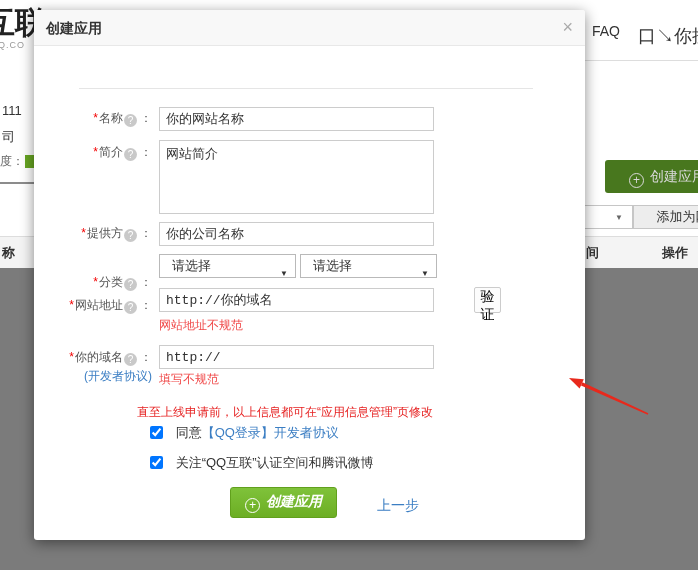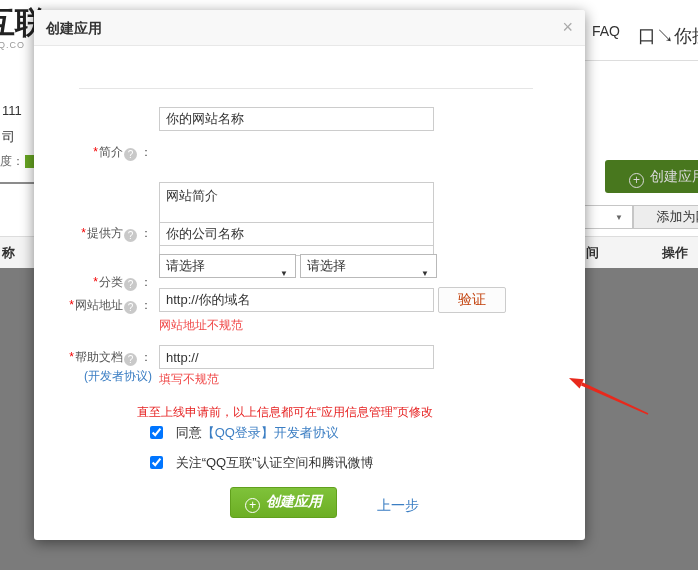--- a/index.html
+++ b/index.html
@@ -41,28 +41,28 @@
   .modal-close { position:absolute; right:12px; top:6px; font-size:18px; color:#aaa; cursor:pointer; line-height:22px; }
   .section-title { position:absolute; left:45px; top:52px; font-size:15px; font-weight:bold; color:#333; }
   .section-divider { position:absolute; left:45px; top:78px; width:454px; height:1px; background:#e5e5e5; }
 
   .f-label { position:absolute; left:0; width:118px; text-align:right; font-size:12px; color:#555; }
   .star { color:#f30000; margin-right:1px; }
   .qicon { display:inline-block; width:13px; height:13px; border-radius:50%; background:#c9c9c9; color:#fff;
            font-size:10px; line-height:13px; text-align:center; vertical-align:-2px; margin:0 1px; }
   .colon { margin-left:2px; }
   .f-input { position:absolute; left:125px; width:275px; height:24px; border:1px solid #ccc; background:#fff;
-             font-size:13px; color:#333; padding:0 6px; font-family:Liberation Sans, sans-serif; }
+             font-size:13px; color:#333; padding:0 6px; font-family:Liberation Mono, monospace; }
   .f-textarea { position:absolute; left:125px; width:275px; height:74px; border:1px solid #ccc; background:#fff;
-                font-size:13px; color:#333; padding:4px 6px; resize:none; font-family:Liberation Serif, serif;margin-top:42px; }
+                font-size:13px; color:#333; padding:4px 6px; resize:none; font-family:Liberation Serif, serif; }
   .f-select { position:absolute; width:137px; height:24px; border:1px solid #b9b9b9; background:#fff;
-              font-size:13px; color:#333; line-height:22px; padding-left:6px; cursor:pointer; }
+              font-size:13px; color:#333; line-height:22px; padding-left:12px; cursor:pointer; }
   .f-select .dd-arrow { position:absolute; right:7px; top:8px; font-size:8px; color:#333; }
-  .verify-btn { position:absolute; left:404px; width:68px; height:26px; border:1px solid #ccc; background:#fcfcfc;
-                border-radius:2px; font-size:14px; color:#c2410c; cursor:pointer; font-family:"Liberation Sans", sans-serif; }
+  .verify-btn { position:absolute; left:440px; width:27px; height:26px; border:1px solid #ccc; background:#fcfcfc;
+                border-radius:2px; font-size:14px; color:#000000; cursor:pointer; font-family:"Liberation Sans", sans-serif; }
   .err-text { position:absolute; left:125px; font-size:12px; color:#f04848; }
   .help-doc { position:absolute; left:0; width:118px; text-align:right; font-size:12px; color:#3b7ec3; cursor:pointer; }
   .notice { position:absolute; left:103px; top:394px; font-size:12px; font-weight:normal; color:#e62222; }
   .chk-row { position:absolute; left:116px; font-size:13px; color:#333; }
   .chk-row input { vertical-align:-2px; margin-right:9px; }
   .chk-link { color:#3b7ec3; cursor:pointer; }
   .submit-btn { position:absolute; left:196px; top:477px; width:107px; height:31px; border:1px solid #61a01d;
                 border-radius:3px; background:linear-gradient(#7fc23a,#6cae24); color:#fff; font-size:14px;
                 font-weight:bold; cursor:pointer; font-family:"Liberation Sans", sans-serif;font-style:italic; }
   .cplus { display:inline-block; width:15px; height:15px; border:1px solid #fff; border-radius:50%;
@@ -102,38 +102,39 @@
   <div class="abs bg-dark-band"></div>
 
   <div id="modal">
     <div class="modal-header">
       <span class="modal-title">创建应用</span>
       <span class="modal-close">×</span>
     </div>
 
     <div class="section-divider"></div>
 
+    <div class="f-label" style="top:100px;"><span class="star">*</span><span>名称</span><span class="qicon">?</span><span class="colon">：</span></div>
     <input class="f-input" style="top: 97px;" value="你的网站名称">
 
     <div class="f-label" style="top:134px;"><span class="star">*</span><span>简介</span><span class="qicon">?</span><span class="colon">：</span></div>
     <textarea class="f-textarea" style="top: 130px;">网站简介</textarea>
 
     <div class="f-label" style="top:215px;"><span class="star">*</span><span>提供方</span><span class="qicon">?</span><span class="colon">：</span></div>
     <input class="f-input" style="top: 212px;" value="你的公司名称">
 
     <div class="f-label" style="top:264px;"><span class="star">*</span><span>分类</span><span class="qicon">?</span><span class="colon">：</span></div>
     <div class="f-select" style="left:125px; top:244px;"><span>请选择</span><span class="dd-arrow">▼</span></div>
     <div class="f-select" style="left:266px; top:244px;"><span>请选择</span><span class="dd-arrow">▼</span></div>
 
     <div class="f-label" style="top:287px;"><span class="star">*</span><span>网站地址</span><span class="qicon">?</span><span class="colon">：</span></div>
     <input class="f-input" style="top: 278px;" value="http://你的域名">
     <button class="verify-btn" style="top:277px;">验证</button>
     <div class="err-text" style="top:307px;">网站地址不规范</div>
 
-    <div class="f-label" style="top:339px;"><span class="star">*</span><span>帮助文档</span><span class="qicon">?</span><span class="colon">：</span></div>
+    <div class="f-label" style="top:339px;"><span class="star">*</span><span>你的域名</span><span class="qicon">?</span><span class="colon">：</span></div>
     <div class="help-doc" style="top:358px;">(开发者协议)</div>
     <input class="f-input" style="top: 335px;" value="http://">
     <div class="err-text" style="top:361px;">填写不规范</div>
 
     <div class="notice">直至上线申请前，以上信息都可在“应用信息管理”页修改</div>
 
     <div class="chk-row" style="top:414px;">
       <input type="checkbox" checked="" style="">
       <span>同意</span><span class="chk-link">【QQ登录】开发者协议</span>
     </div>

